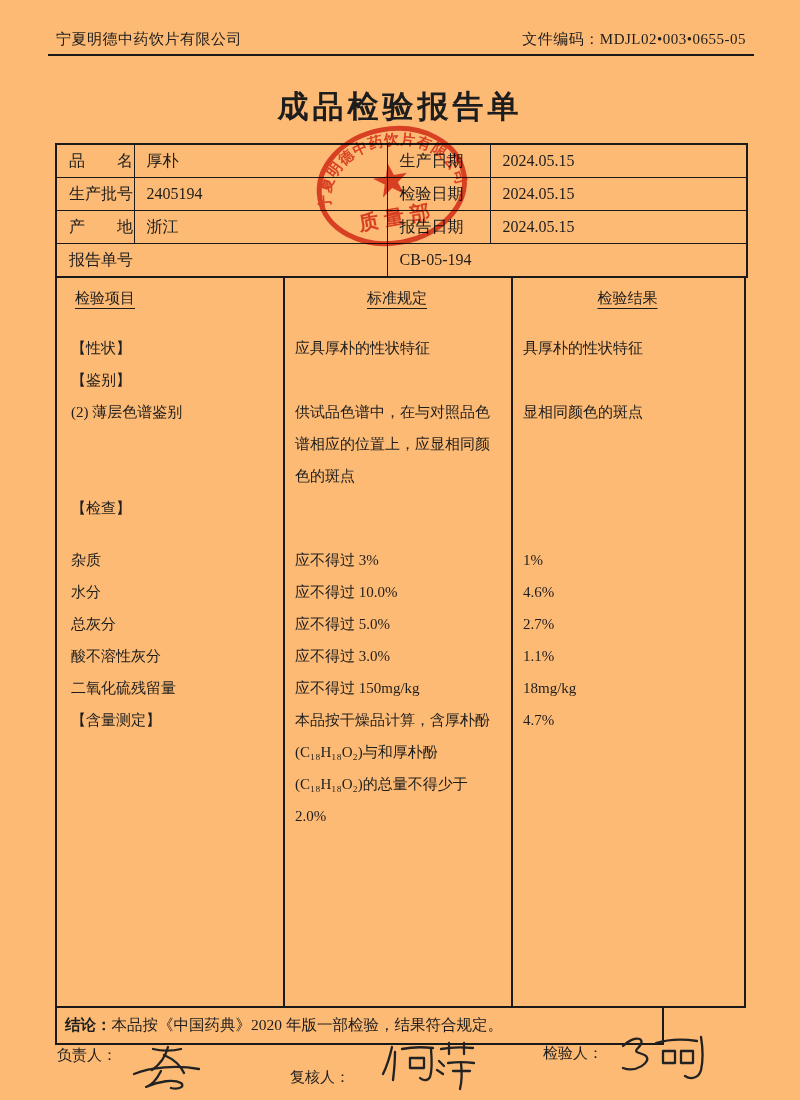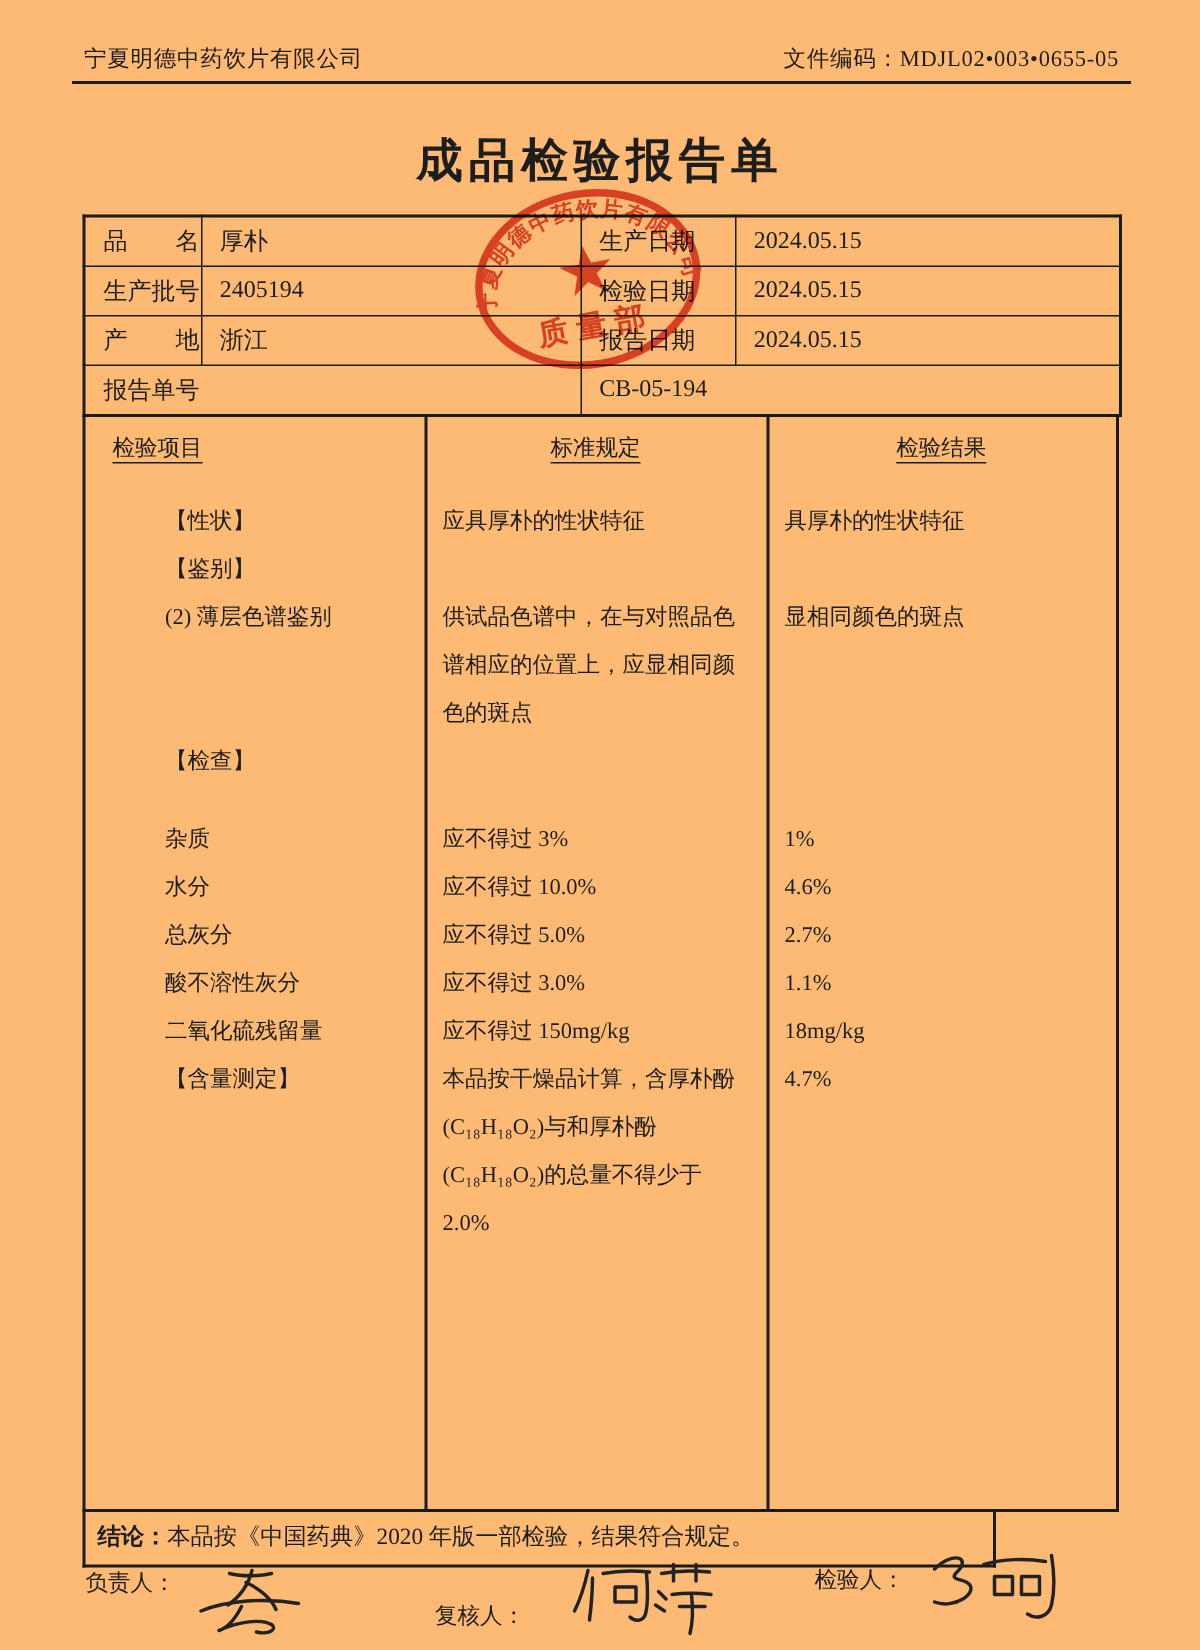--- a/index.html
+++ b/index.html
@@ -25,21 +25,21 @@
   
   .main-body{position:absolute;top:277px;left:55px;width:691px;height:731px;border:2px solid var(--line);border-top:none;box-sizing:border-box;}
   .vline{position:absolute;top:0;bottom:0;width:1.5px;background:var(--line);}
   .vline.v1{left:226px;} .vline.v2{left:454px;}
   .insp-header{display:grid;grid-template-columns:226px 228px 233px;padding-top:12px;font-size:15px;}
   .insp-header .h1{padding-left:18px;}
   .insp-header .h2,.insp-header .h3{text-align:center;}
   .insp-header span{text-decoration:underline;text-underline-offset:5px;text-decoration-thickness:1px;}
   .insp-rows{padding-top:24px;}
   .trow{display:grid;grid-template-columns:226px 228px 233px;min-height:32px;font-size:15px;line-height:32px;}
-  .trow .c1{padding-left:14px;margin-left:39px;}
+  .trow .c1{padding-left:14px;}
   .trow .c2{padding:0 12px 0 12px;}
   .trow .c3{padding-left:12px;}
   .insp-rows .trow:nth-child(5){margin-top:20px;}
   
   .conclusion{position:absolute;top:1008px;left:55px;width:609px;height:37px;border:2px solid var(--line);border-top:none;box-sizing:border-box;font-size:15.5px;line-height:33px;padding-left:8px;}
   .conclusion .lbl{font-weight:bold;}
   
   .sig-row{position:absolute;top:1034px;left:55px;width:700px;height:66px;font-size:15px;}
   .sig-label{position:absolute;white-space:nowrap;}
   .sig-label.l1{left:2px;top:12px;}

